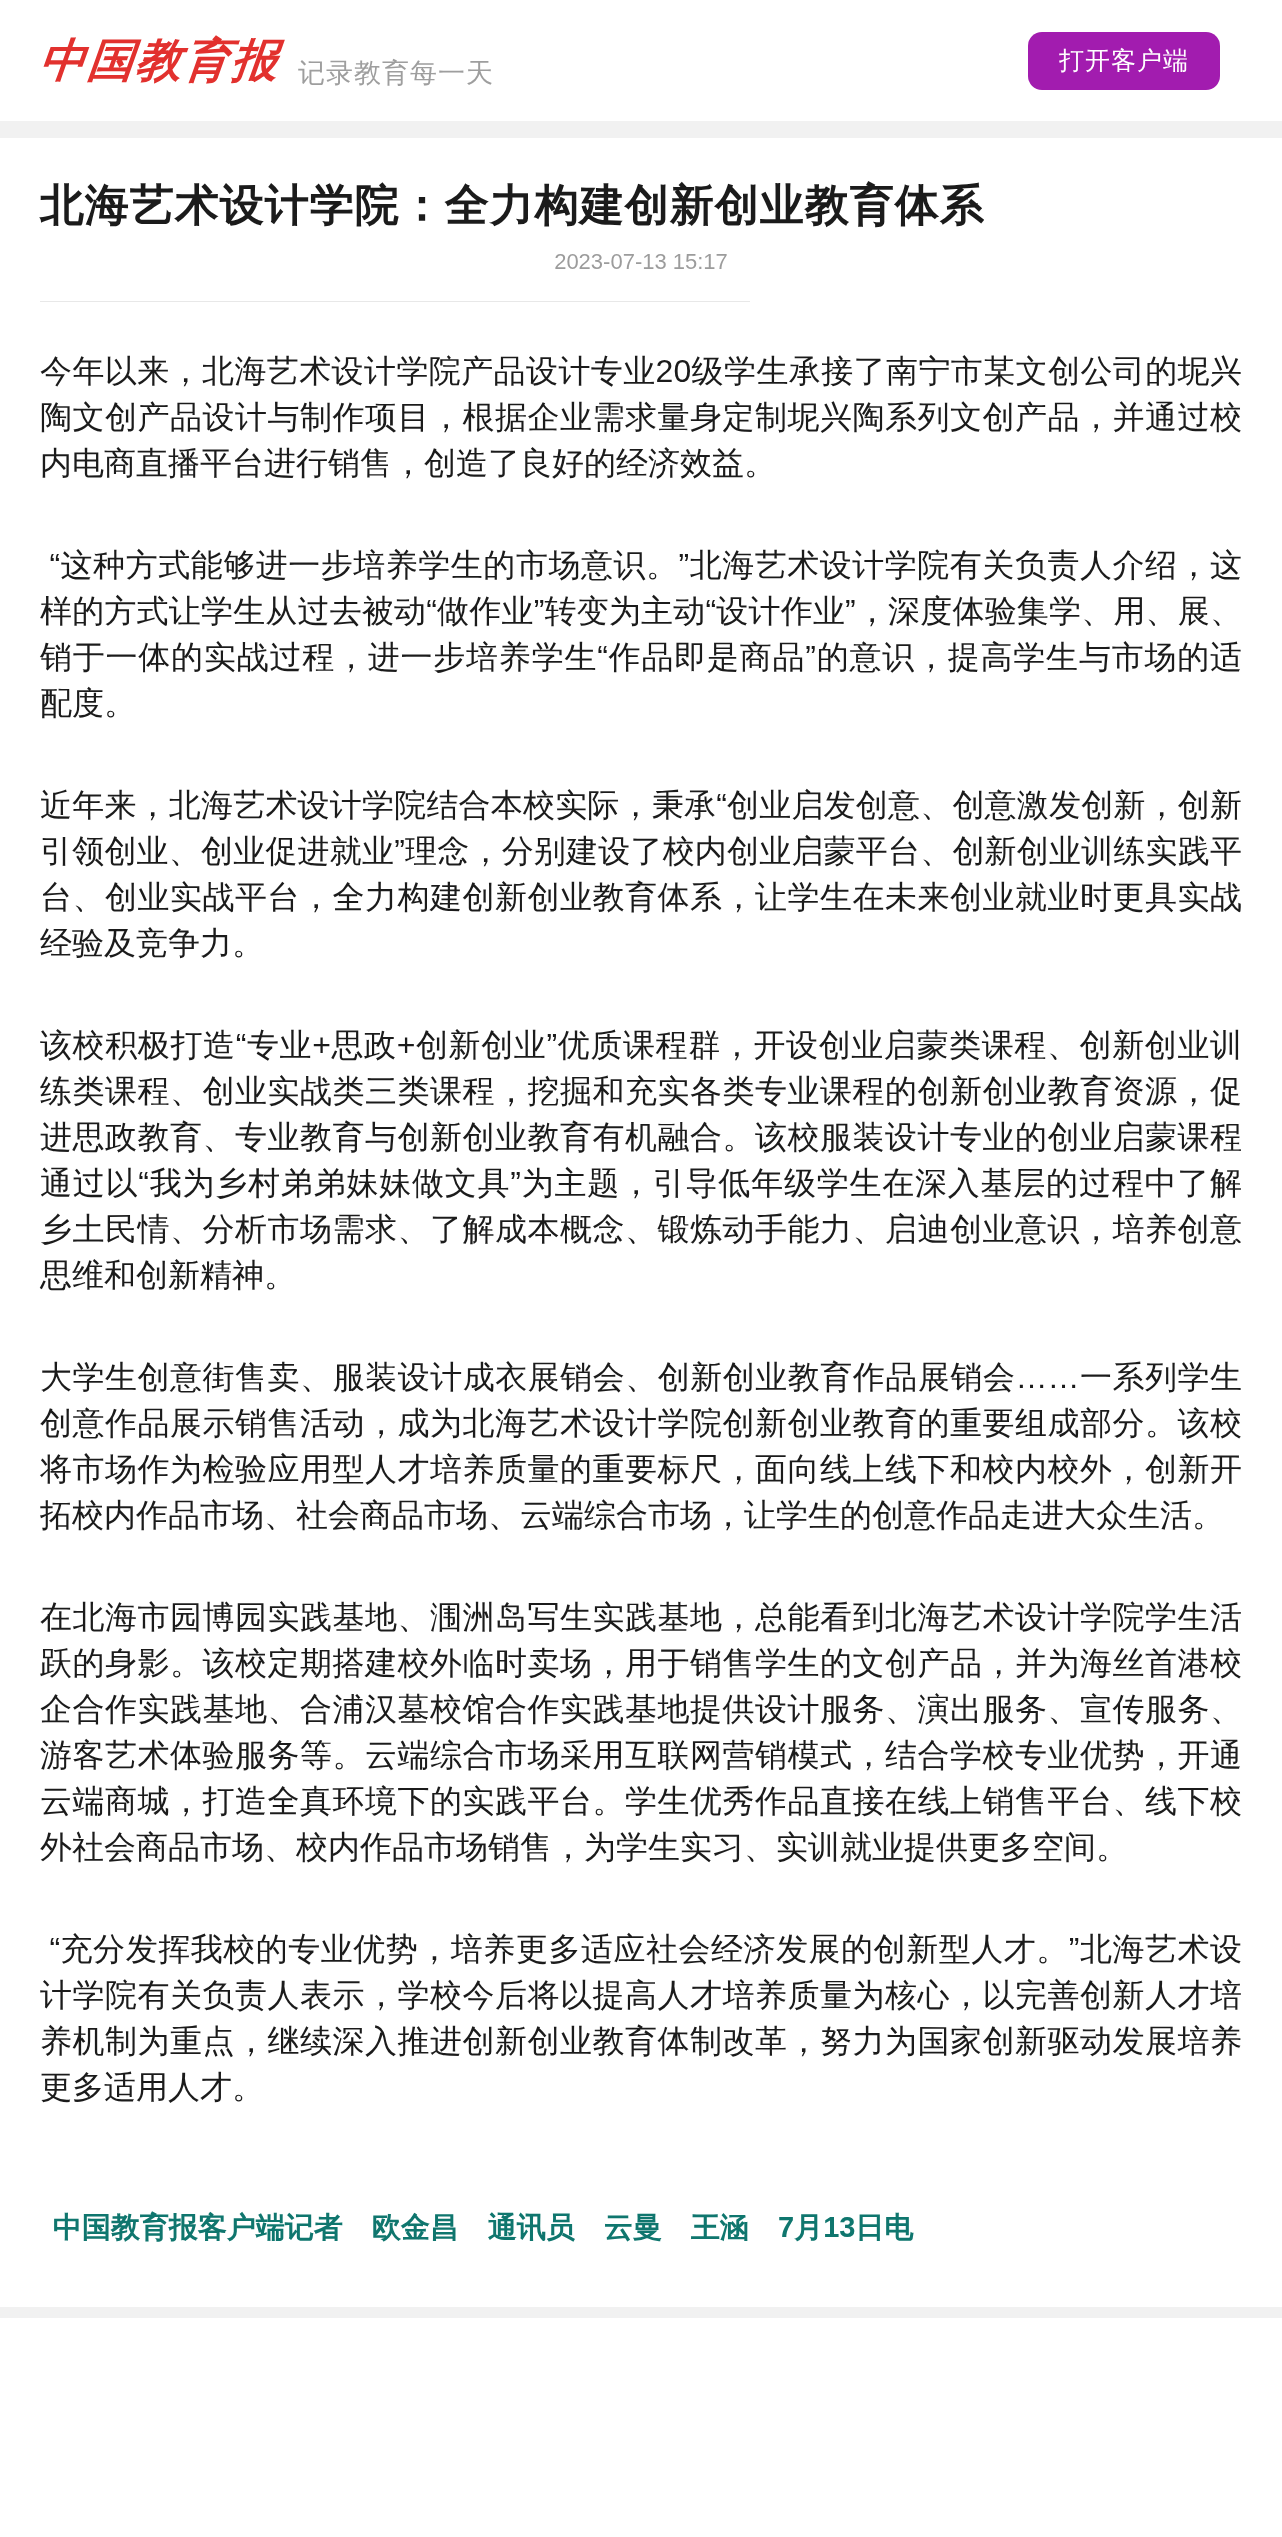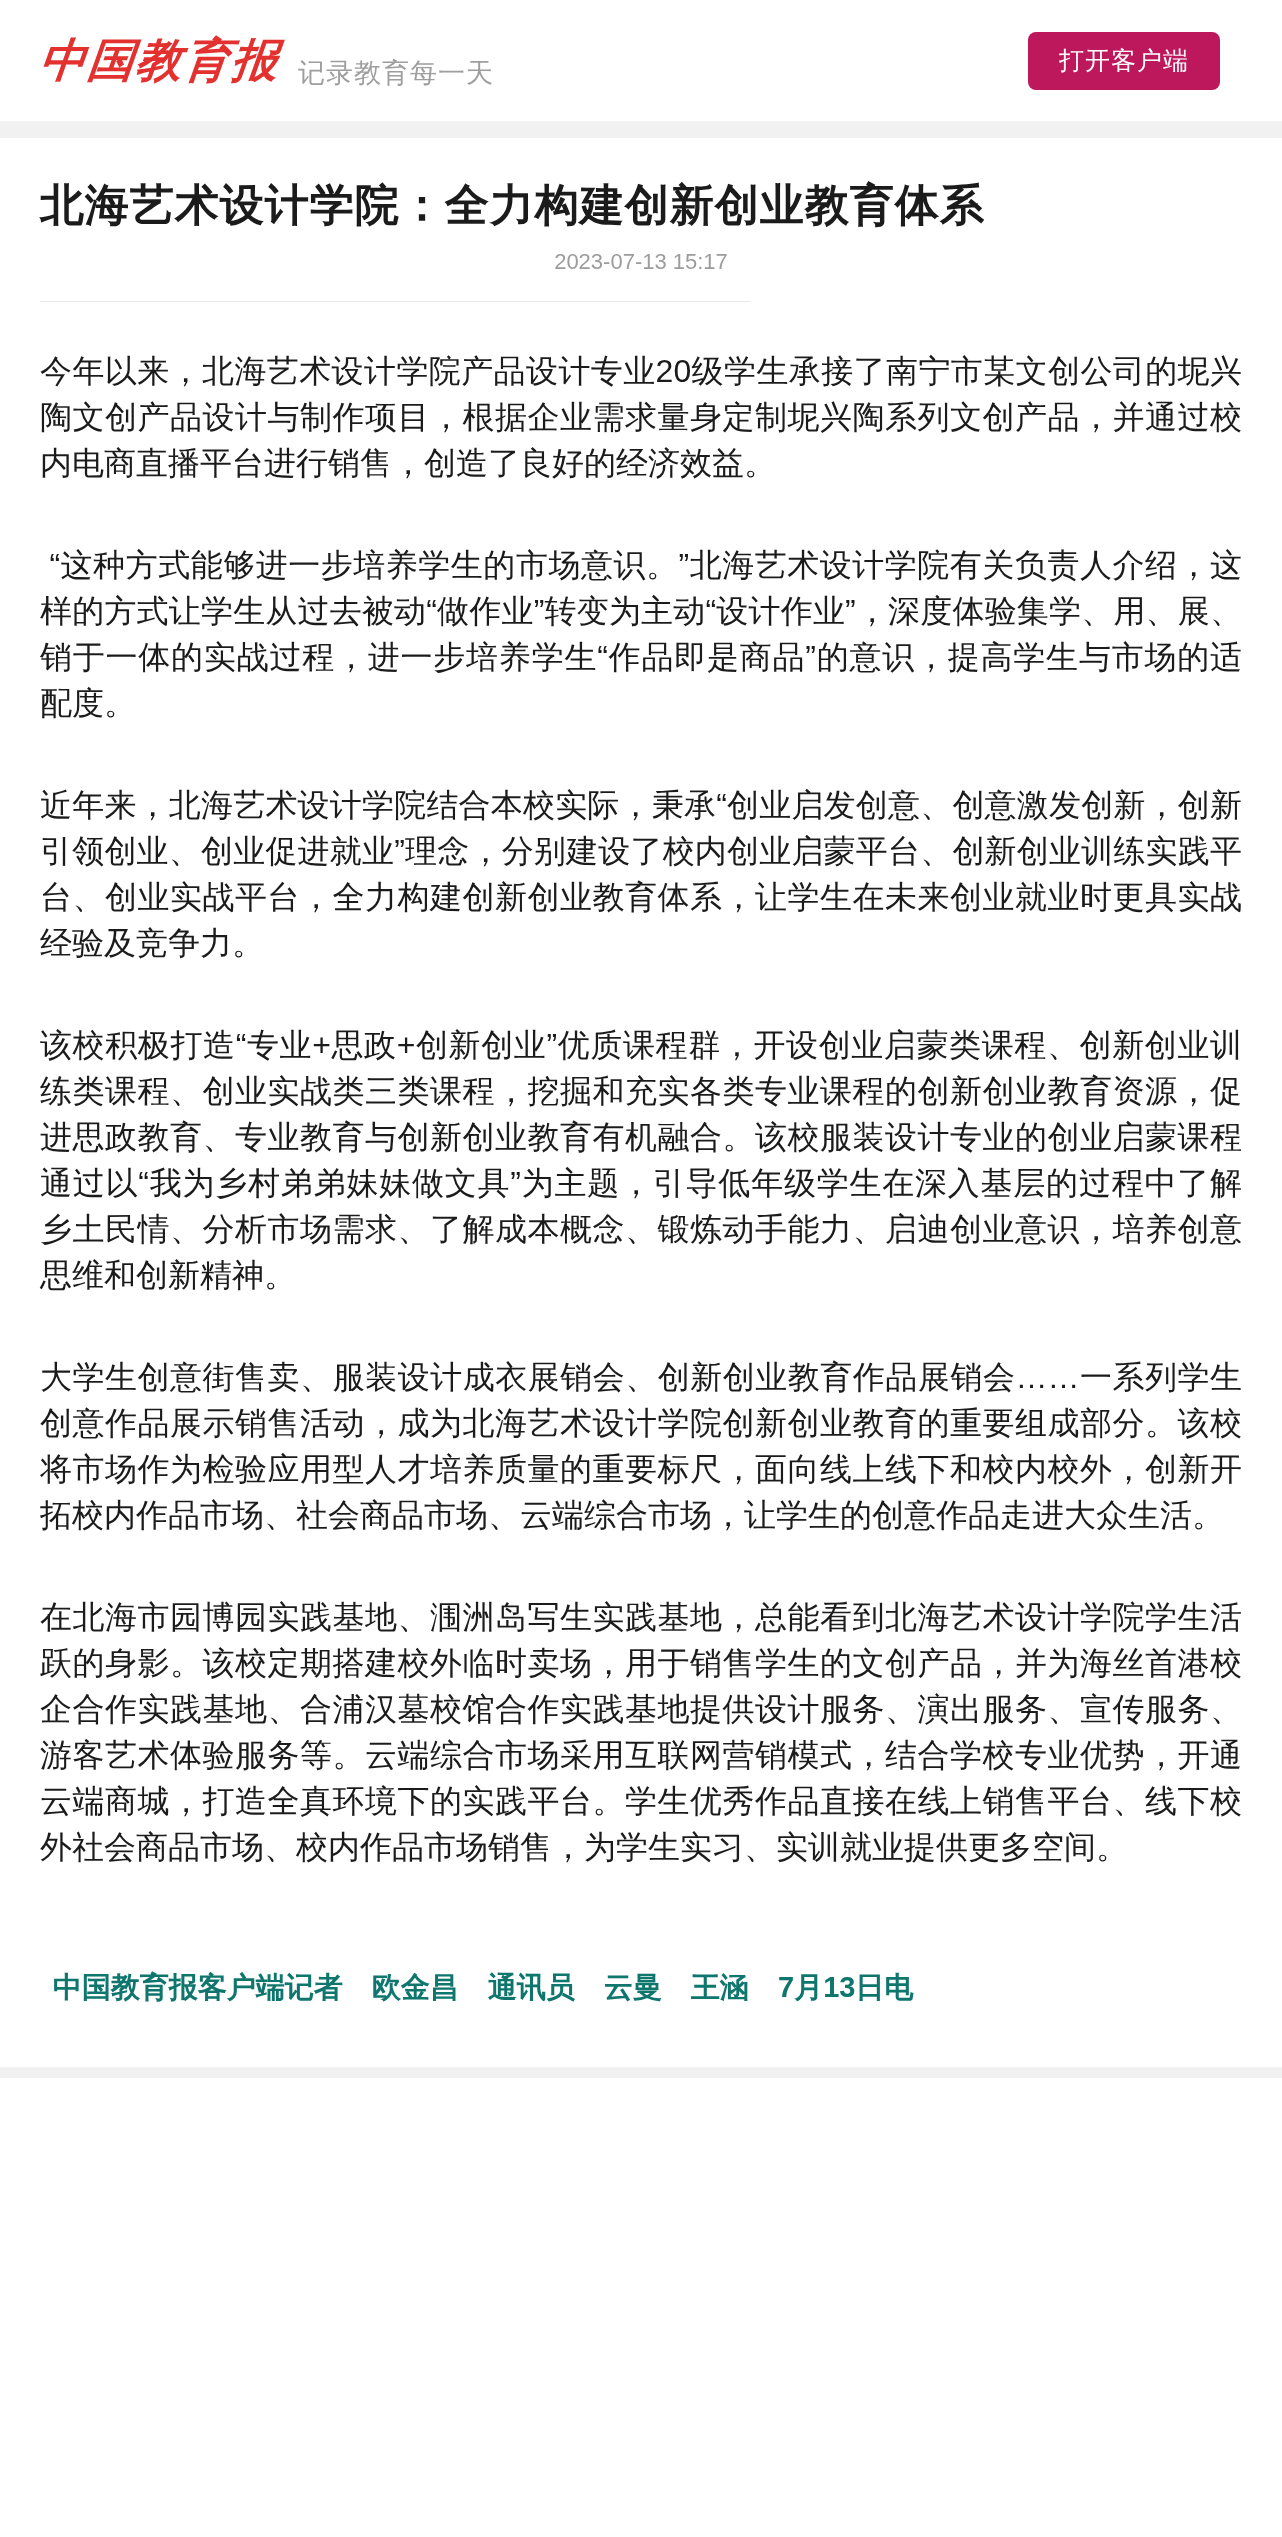--- a/index.html
+++ b/index.html
@@ -44,25 +44,25 @@
     font-size: 27px;
     color: #9e9e9e;
     letter-spacing: 1px;
     white-space: nowrap;
     margin-top: 24px;
   }
   .open-app-btn {
     margin-right: 22px;
     width: 192px;
     height: 58px;
-    background: #be185d;
+    background: #a21caf;
     color: #ffffff;
     font-size: 25px;
     border: none;
-    border-radius: 8px;
+    border-radius: 14px;
     cursor: pointer;
     font-family: inherit;
     letter-spacing: 1px;
   }
   .header-band {
     height: 17px;
     background: #f1f1f1;
   }
 
   
@@ -141,17 +141,18 @@
   <div class="publish-time">2023-07-13 15:17</div>
 
   <hr class="meta-divider">
 
   <p class="para first">今年以来，北海艺术设计学院产品设计专业20级学生承接了南宁市某文创公司的坭兴陶文创产品设计与制作项目，根据企业需求量身定制坭兴陶系列文创产品，并通过校内电商直播平台进行销售，创造了良好的经济效益。</p>
   <p class="para"> “这种方式能够进一步培养学生的市场意识。”北海艺术设计学院有关负责人介绍，这样的方式让学生从过去被动“做作业”转变为主动“设计作业”，深度体验集学、用、展、销于一体的实战过程，进一步培养学生“作品即是商品”的意识，提高学生与市场的适配度。</p>
   <p class="para">近年来，北海艺术设计学院结合本校实际，秉承“创业启发创意、创意激发创新，创新引领创业、创业促进就业”理念，分别建设了校内创业启蒙平台、创新创业训练实践平台、创业实战平台，全力构建创新创业教育体系，让学生在未来创业就业时更具实战经验及竞争力。</p>
   <p class="para">该校积极打造“专业+思政+创新创业”优质课程群，开设创业启蒙类课程、创新创业训练类课程、创业实战类三类课程，挖掘和充实各类专业课程的创新创业教育资源，促进思政教育、专业教育与创新创业教育有机融合。该校服装设计专业的创业启蒙课程通过以“我为乡村弟弟妹妹做文具”为主题，引导低年级学生在深入基层的过程中了解乡土民情、分析市场需求、了解成本概念、锻炼动手能力、启迪创业意识，培养创意思维和创新精神。</p>
   <p class="para">大学生创意街售卖、服装设计成衣展销会、创新创业教育作品展销会……一系列学生创意作品展示销售活动，成为北海艺术设计学院创新创业教育的重要组成部分。该校将市场作为检验应用型人才培养质量的重要标尺，面向线上线下和校内校外，创新开拓校内作品市场、社会商品市场、云端综合市场，让学生的创意作品走进大众生活。</p>
   <p class="para">在北海市园博园实践基地、涠洲岛写生实践基地，总能看到北海艺术设计学院学生活跃的身影。该校定期搭建校外临时卖场，用于销售学生的文创产品，并为海丝首港校企合作实践基地、合浦汉墓校馆合作实践基地提供设计服务、演出服务、宣传服务、游客艺术体验服务等。云端综合市场采用互联网营销模式，结合学校专业优势，开通云端商城，打造全真环境下的实践平台。学生优秀作品直接在线上销售平台、线下校外社会商品市场、校内作品市场销售，为学生实习、实训就业提供更多空间。</p>
+  <p class="para"> “充分发挥我校的专业优势，培养更多适应社会经济发展的创新型人才。”北海艺术设计学院有关负责人表示，学校今后将以提高人才培养质量为核心，以完善创新人才培养机制为重点，继续深入推进创新创业教育体制改革，努力为国家创新驱动发展培养更多适用人才。</p>
 
   <p class="credit-line">中国教育报客户端记者　欧金昌　通讯员　云曼　王涵　7月13日电</p>
 </main>
 
 <footer class="bottom-band"></footer>
 
 </body></html>

